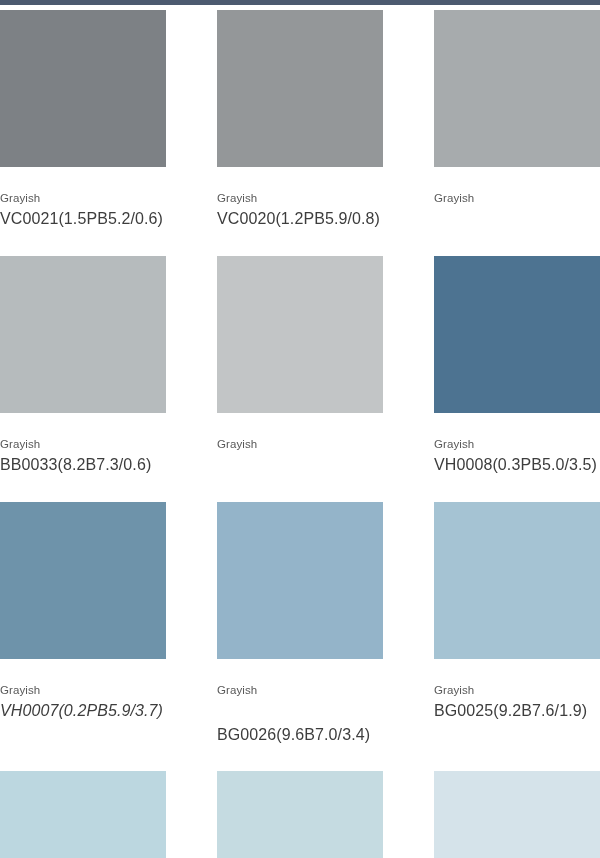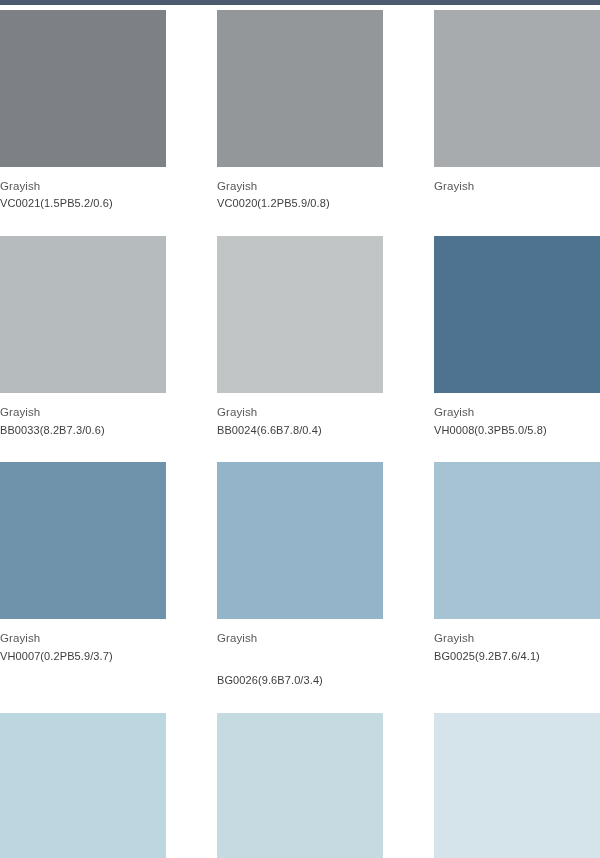--- a/index.html
+++ b/index.html
@@ -47,34 +47,34 @@
   }
   .spacer { width: 51px; }
 
   .chip {
     width: 166px;
     height: 157px;
     display: block;
   }
 
   .caption {
-    padding-top: 11px;
+    padding-top: 23px;
     padding-bottom: 0;
     line-height: 1.52;
   }
 
   .cat {
     font-size: 11.5px;
     color: #585858;
     letter-spacing: 0.1px;
     white-space: nowrap;
   }
 
   .code {
-    font-size: 11px;
+    font-size: 16px;
     color: #3d3d3d;
     letter-spacing: 0.1px;
     white-space: nowrap;
   }
 
   .row-gap { height: 24px; grid-column: 1 / -1; }
 </style>
 </head>
 <body>
 
@@ -114,55 +114,54 @@
       <div class="caption">
         <div class="cat" style="color: rgb(88, 88, 88);">Grayish</div>
         <div class="code" style="color: rgb(61, 61, 61);">BB0033(8.2B7.3/0.6)</div>
       </div>
     </div>
     <div class="spacer"></div>
     <div class="cell">
       <div class="chip" style="background-color: rgb(194, 197, 198);"></div>
       <div class="caption">
         <div class="cat" style="color: rgb(88, 88, 88);">Grayish</div>
-        <div class="code" style="color: rgb(61, 61, 61);">BB0024(6.6B7.8/0.4)</div>
       </div>
     </div>
     <div class="spacer"></div>
     <div class="cell">
       <div class="chip" style="background-color: rgb(77, 115, 145);"></div>
       <div class="caption">
         <div class="cat" style="color: rgb(88, 88, 88);">Grayish</div>
-        <div class="code" style="color: rgb(61, 61, 61);">VH0008(0.3PB5.0/5.8)</div>
+        <div class="code" style="color: rgb(61, 61, 61);">VH0008(0.3PB5.0/3.5)</div>
       </div>
     </div>
 
     <div class="row-gap"></div>
 
     <div class="cell">
       <div class="chip" style="background-color: rgb(110, 147, 170);"></div>
       <div class="caption">
         <div class="cat" style="color: rgb(88, 88, 88);">Grayish</div>
-        <div class="code" style="color: rgb(61, 61, 61);">VH0007(0.2PB5.9/3.7)</div>
+        <div class="code" style="color: rgb(61, 61, 61); font-style: italic;">VH0007(0.2PB5.9/3.7)</div>
       </div>
     </div>
     <div class="spacer"></div>
     <div class="cell">
       <div class="chip" style="background-color: rgb(148, 180, 201);"></div>
       <div class="caption">
         <div class="cat" style="color: rgb(88, 88, 88);">Grayish</div>
         <div class="code" style="color: rgb(61, 61, 61); margin-top: 24px;">BG0026(9.6B7.0/3.4)</div>
       </div>
     </div>
     <div class="spacer"></div>
     <div class="cell">
       <div class="chip" style="background-color: rgb(165, 195, 211);"></div>
       <div class="caption">
         <div class="cat" style="color: rgb(88, 88, 88);">Grayish</div>
-        <div class="code" style="color: rgb(61, 61, 61);">BG0025(9.2B7.6/4.1)</div>
+        <div class="code" style="color: rgb(61, 61, 61);">BG0025(9.2B7.6/1.9)</div>
       </div>
     </div>
 
     <div class="row-gap"></div>
 
     <div class="cell">
       <div class="chip" style="background-color: rgb(188, 215, 224);"></div>
       <div class="caption">
         
         

